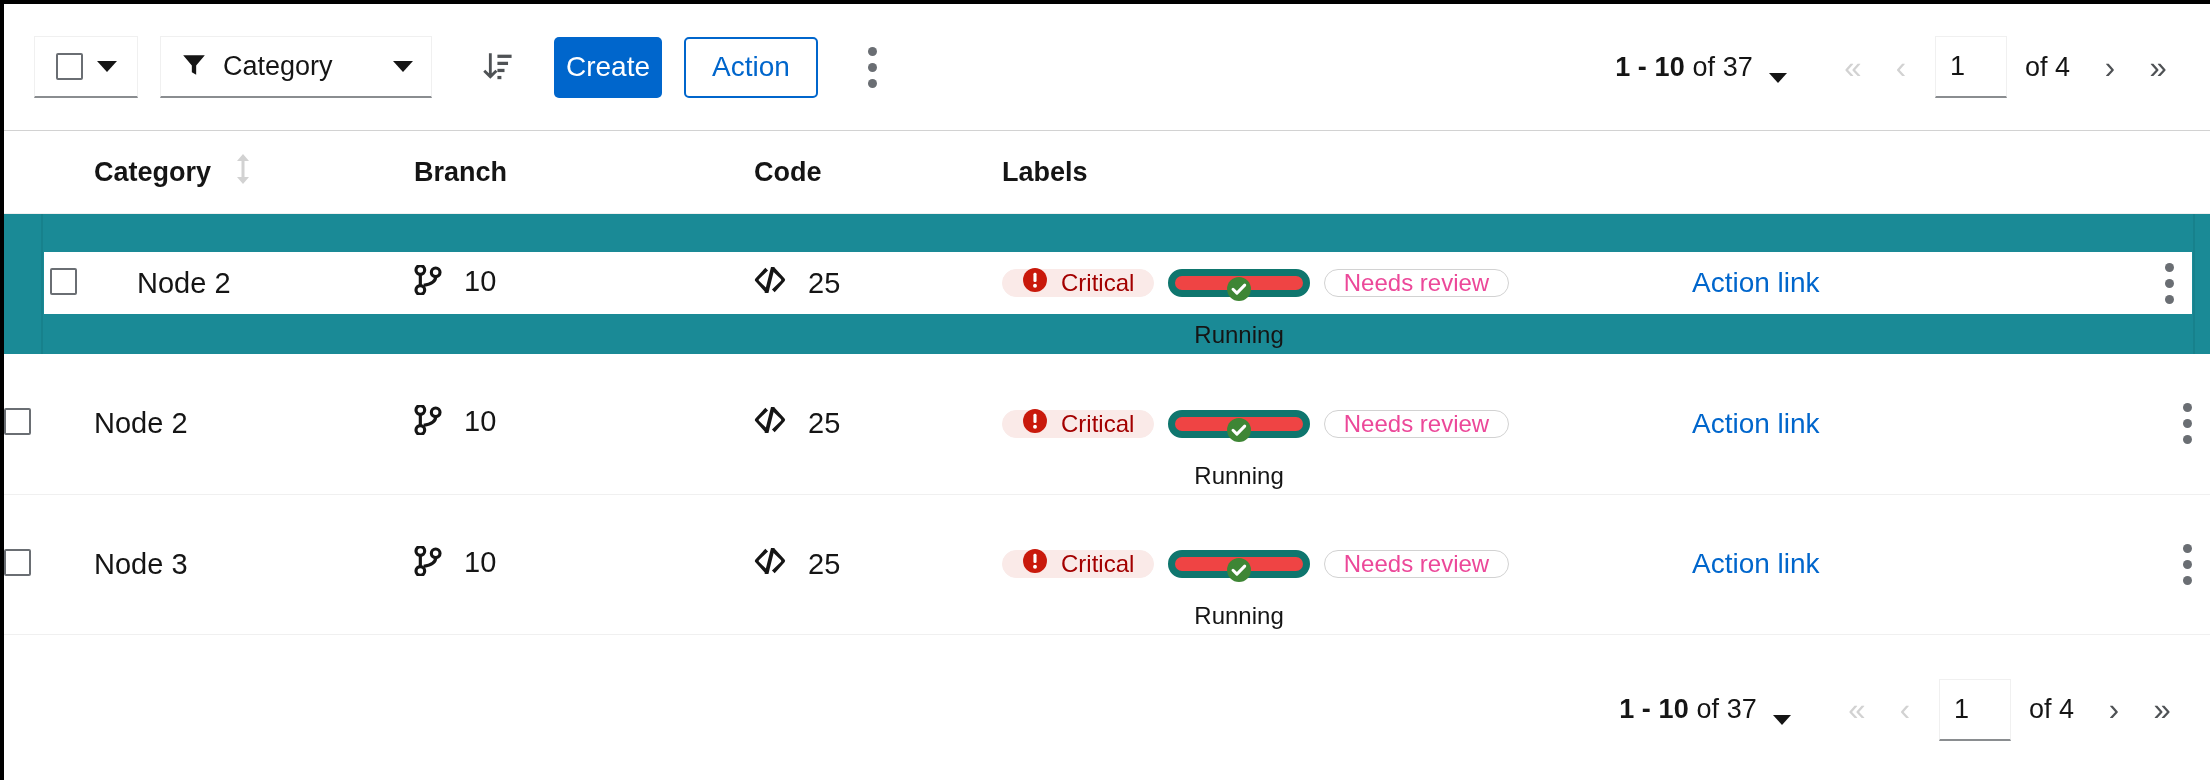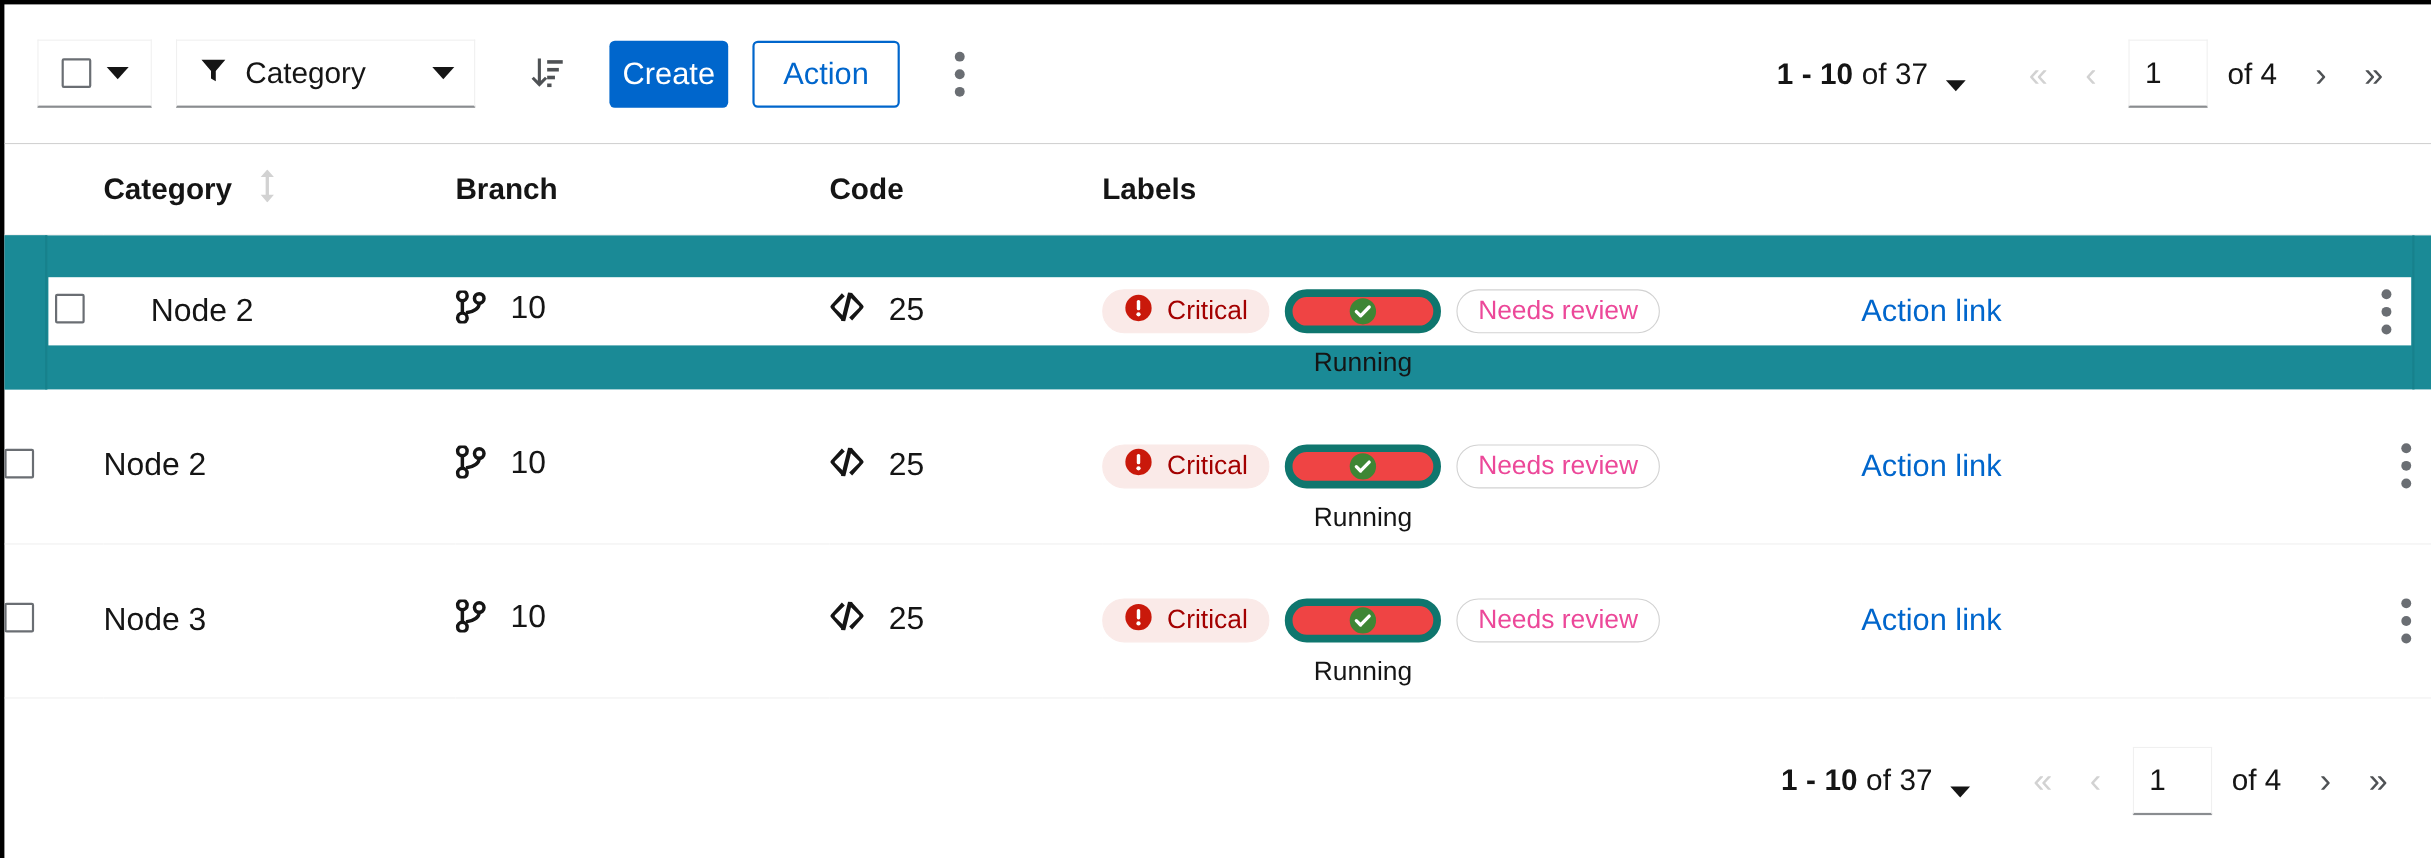--- a/index.html
+++ b/index.html
@@ -239,21 +239,21 @@
     background: #fff;
     display: inline-block;
     cursor: pointer;
   }
 
   .labels { display: flex; align-items: center; gap: 14px; }
   .label {
     display: inline-flex;
     align-items: center;
     gap: 13px;
-    height: 40px;
+    height: 28px;
     padding: 0 19px;
     border-radius: 32px;
     font-size: 24px;
     box-sizing: border-box;
     white-space: nowrap;
     cursor: pointer;
   }
   .label.red    { background: #faeae8; border: 1px solid #faeae8; color: #a30000; }
   .label.green  { background: #ef4444; border: 7px solid #0f766e; color: #151515; flex-direction: column; }
   .label.grey   { background: #ffffff; border: 1px solid #d2d2d2; color: #ec4899; }

